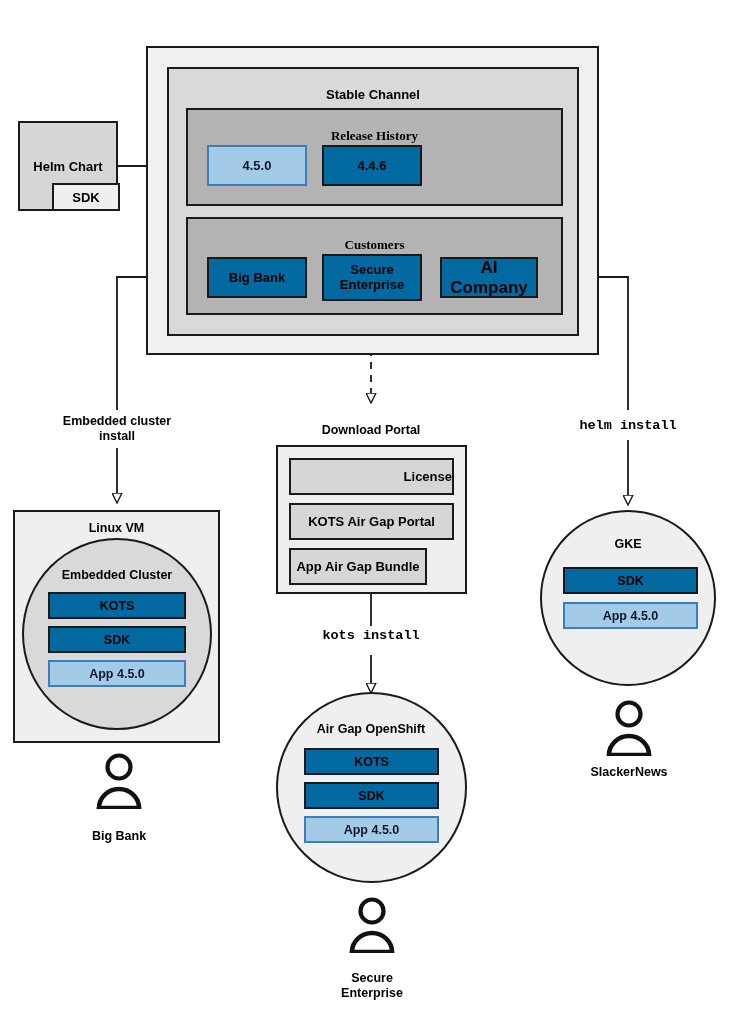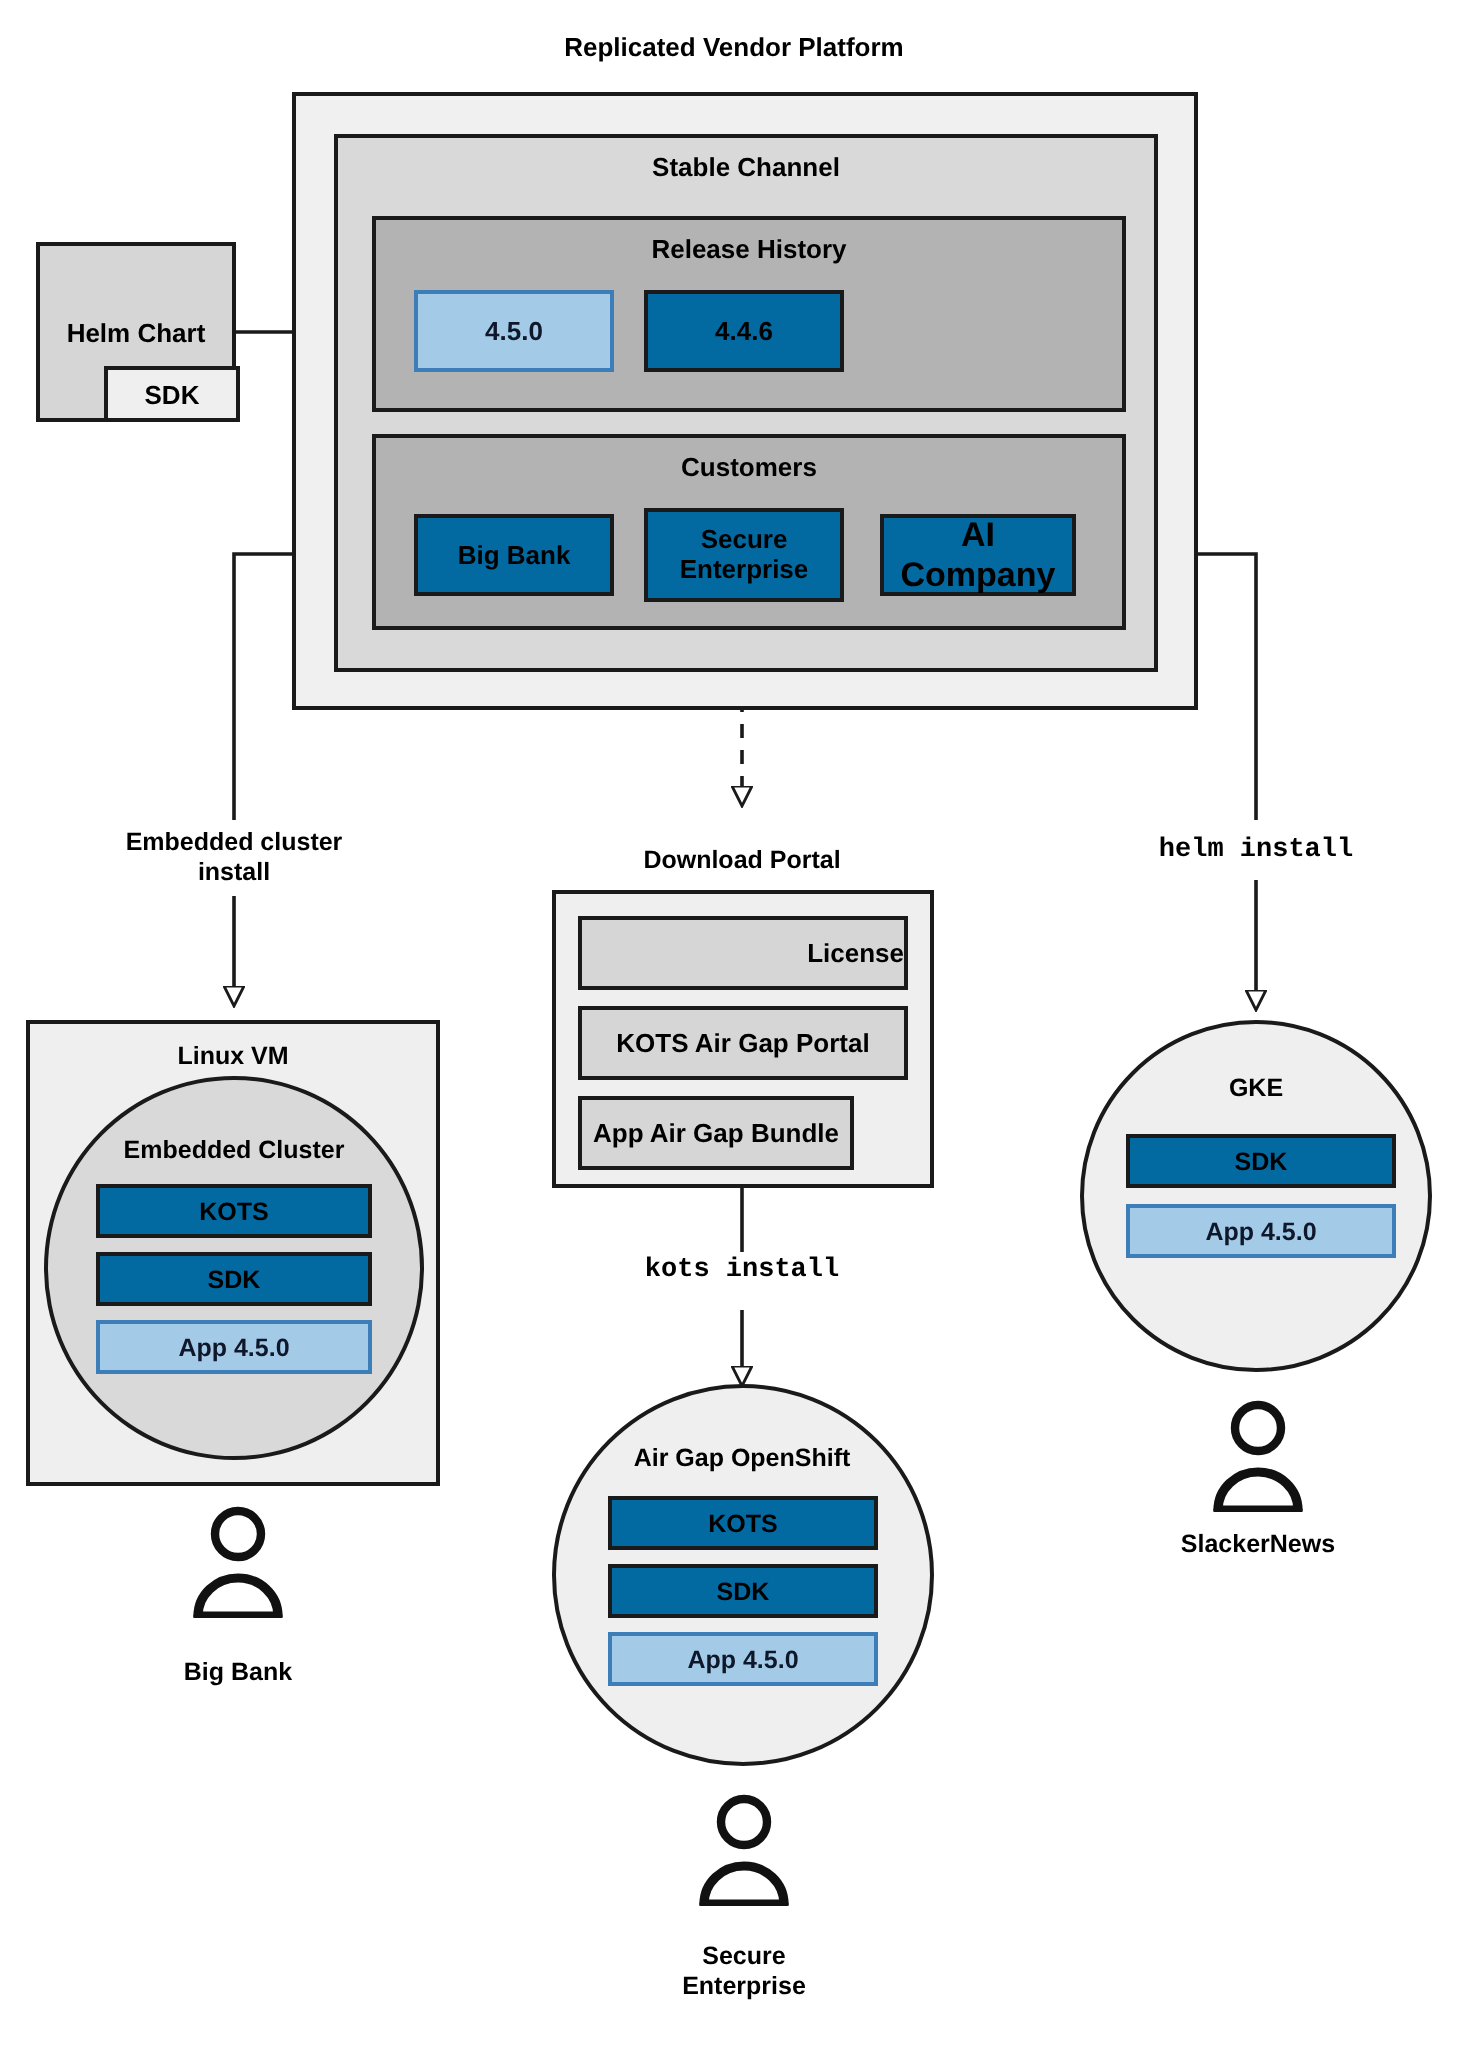--- a/index.html
+++ b/index.html
@@ -8,43 +8,42 @@
   .canvas{position:absolute;inset:0;width:734px;height:734px;}
   svg.lines{position:absolute;left:0;top:0;width:734px;height:1026px;overflow:visible;pointer-events:none;}
 
   .box{position:absolute;box-sizing:border-box;border:2px solid #1a1a1a;
        display:flex;align-items:center;justify-content:center;text-align:center;}
   .lbl{position:absolute;text-align:center;font-weight:bold;line-height:1.18;}
 
   
   .f-plat{background:#f0f0f0;}
   .f-chan{background:#d9d9d9;}
-  .f-sect{background:#b3b3b3;}
+  .f-sect{background:#b3b3b3;font-family:Liberation Serif, serif;}
   .f-white{background:#0369a1;}
   .f-light{background:#efefef;}
   .f-gray{background:#d6d6d6;}
   .f-blue{background:#a3cbe8;border-color:#3d7eb8;color:#0f172a;}
   .f-circ{background:#d9d9d9;}
 
   .title-top{position:absolute;width:100%;text-align:center;font-weight:bold;font-size:13px;}
 
-  .sec-title{position:absolute;left:0;right:0;top:7px;text-align:center;
+  .sec-title{position:absolute;left:0;right:0;top:18px;text-align:center;
              font-weight:bold;font-size:13px;}
 
   .circle{position:absolute;box-sizing:border-box;border:2.5px solid #1a1a1a;border-radius:50%;}
 
   .person{position:absolute;}
   .mono{font-family:"Liberation Mono",monospace;font-weight:bold;font-size:13.5px;}
 </style>
 </head>
 <body>
 
 <div class="canvas">
 
-  <div class="title-top" style="top:16px;">Replicated Vendor Platform</div>
 
   <svg class="lines">
     <defs>
       <marker id="ah" markerWidth="11" markerHeight="11" refX="9" refY="5.5" orient="auto" markerUnits="userSpaceOnUse">
         <path d="M0,0.5 L10,5.5 L0,10.5 z" fill="#ffffff" stroke="#1a1a1a" stroke-width="1.4"></path>
       </marker>
     </defs>
 
     <path d="M118,166 L200,166" stroke="#1a1a1a" stroke-width="1.8" fill="none" marker-end="url(#ah)"></path>
 

